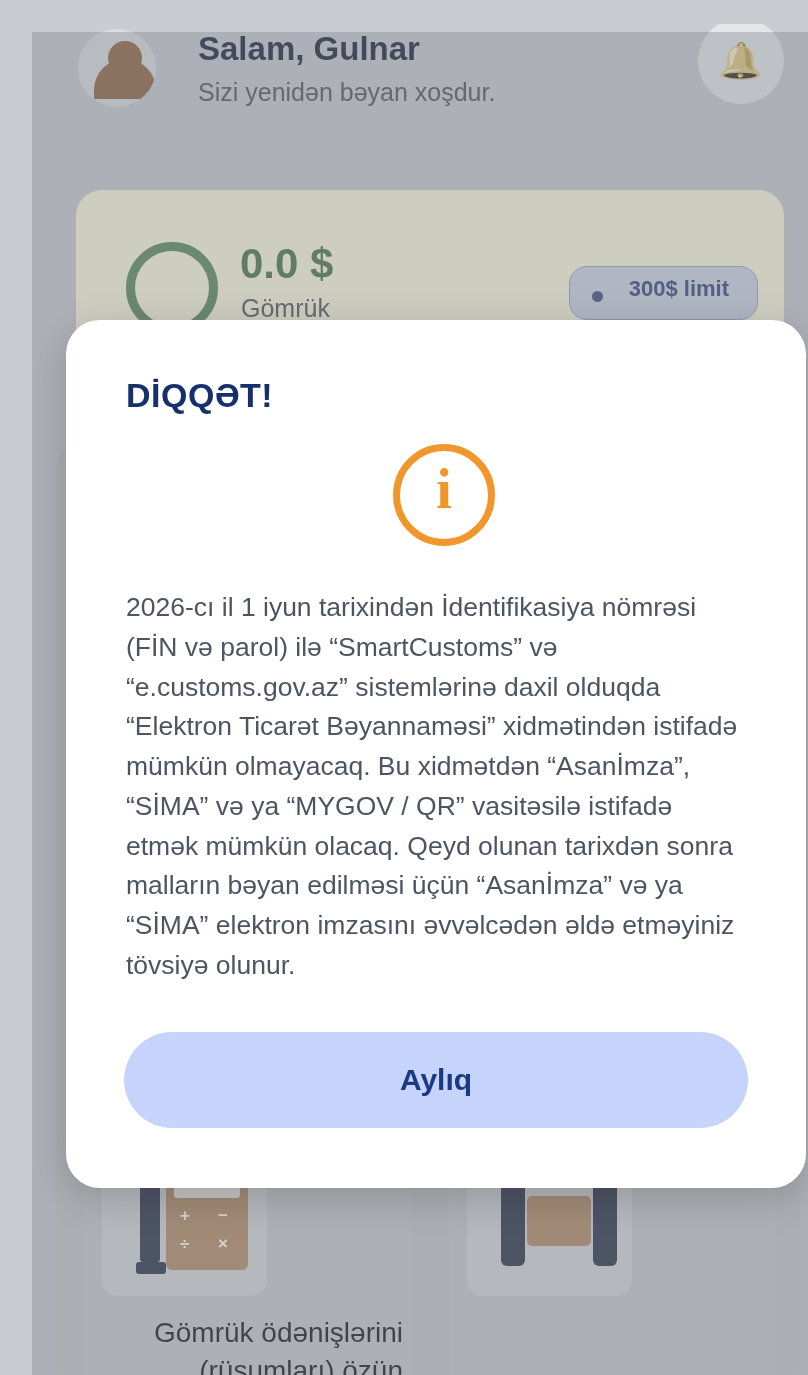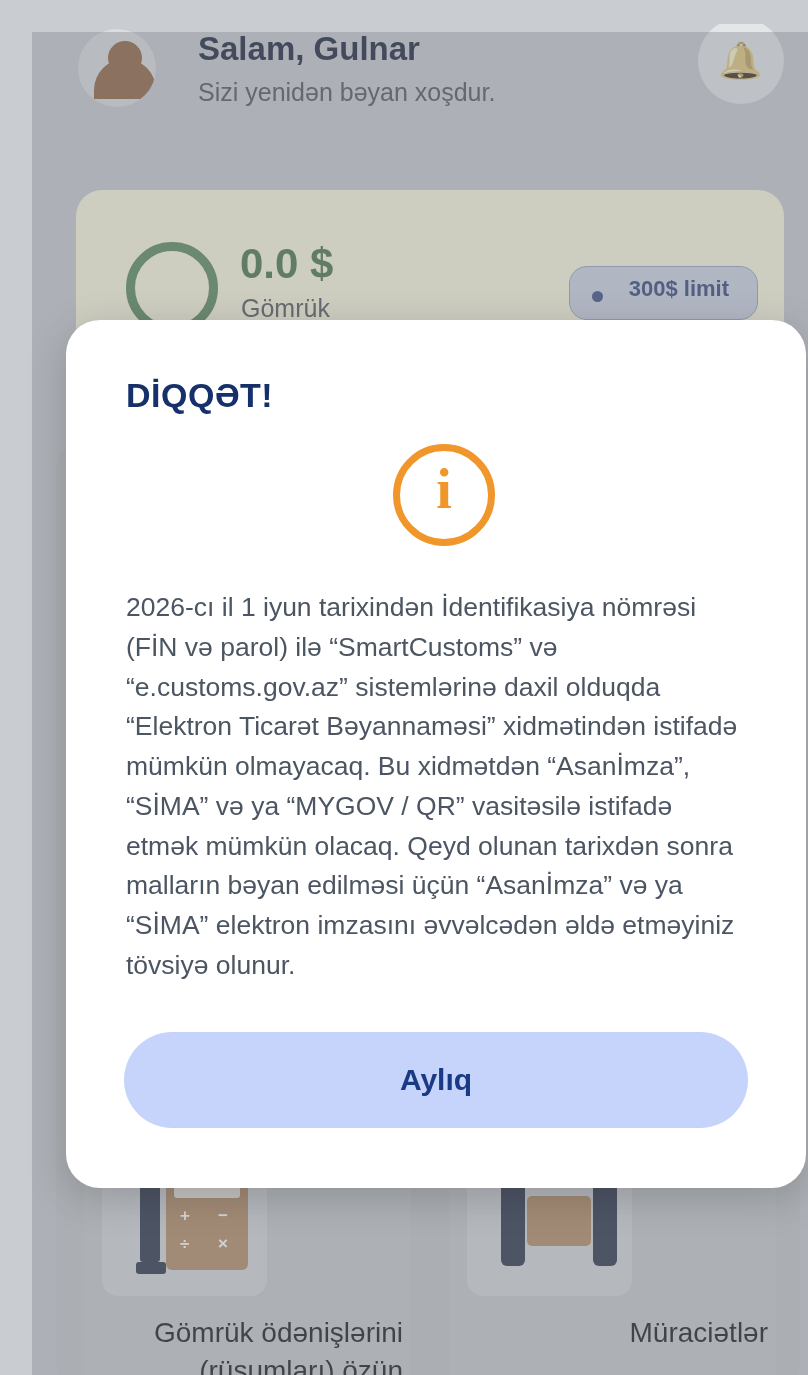--- a/index.html
+++ b/index.html
@@ -334,21 +334,20 @@
           <div class="person-leg" style="left:26px; top:118px; width:30px; height:12px;"></div>
         </div>
         <div class="tile-label">Gömrük ödənişlərini (rüsumları) özün hesabla</div>
       </div>
       <div class="tile">
         <div class="tile-img">
           <div class="box-a"></div>
           <div class="fig" style="left:26px; top:26px; width:24px; height:96px;"></div>
           <div class="fig" style="left:118px; top:26px; width:24px; height:96px;"></div>
         </div>
-        <div class="tile-label">Müraciətlər</div>
       </div>
     </div>
   </div>
 
   <div class="scrim"></div>
 
   <div class="modal">
     <div class="modal-title">DİQQƏT!</div>
 
     <div class="info-icon">

